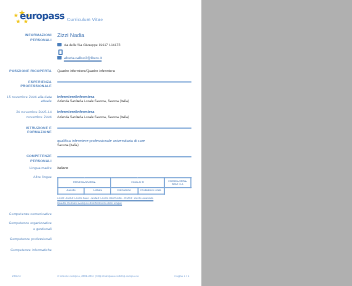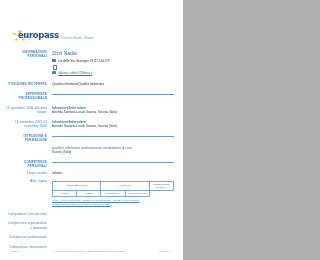--- a/index.html
+++ b/index.html
@@ -19,21 +19,20 @@
     overflow: hidden;
     box-sizing: border-box;
   }
 
   
   .header {
     display: flex;
     align-items: center;
     padding: 9px 0 0 12px;
     gap: 5px;
-    margin-top: 20px;
   }
   .logo {
     position: relative;
     width: 44px;
     height: 13px;
     display: flex;
     align-items: center;
   }
   .logo-stars {
     position: absolute;

